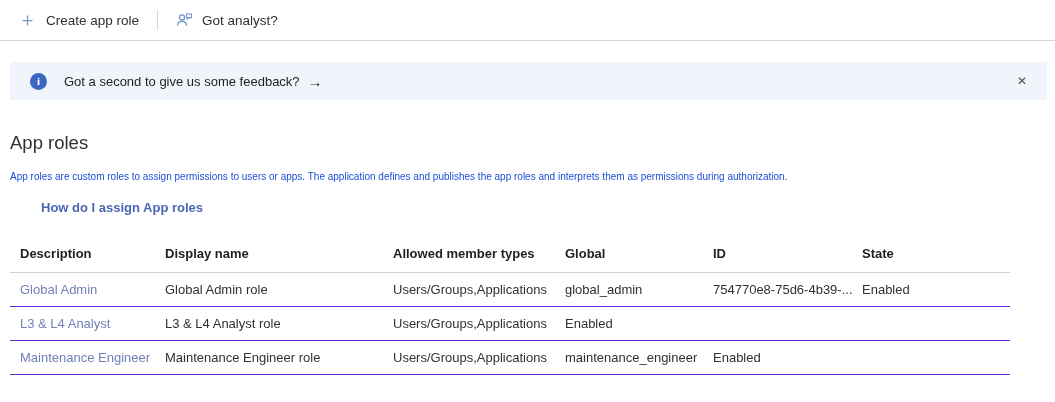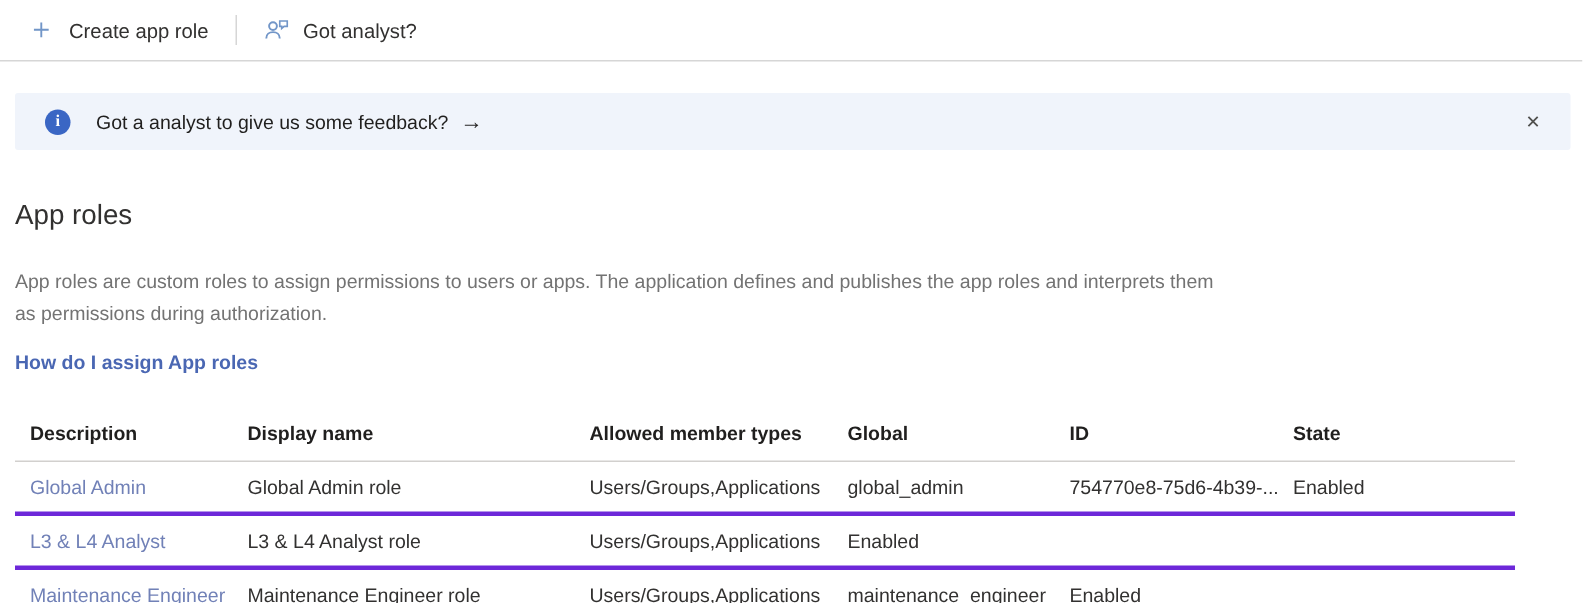--- a/index.html
+++ b/index.html
@@ -83,52 +83,53 @@
   }
   
   .content { padding: 0 0 4px 10px; }
   .page-title {
     margin-top: 32px;
     font-size: 18.5px;
     font-weight: 400;
     color: #323130;
   }
   .page-desc {
-    margin-top: 23px;
-    font-size: 13px;
+    margin-top: 15px;
+    font-size: 10px;
     line-height: 1.65;
-    color: #737373;
+    color: #1d4ed8;
     max-width: 812px;
   }
   .assign-link {
     display: inline-block;
     margin-top: 14px;
     font-size: 13px;
     font-weight: bold;
     color: #4a67b3;
     text-decoration: none;
     cursor: pointer;
+    margin-left: 31px;
   }
   
   .roles-table {
     margin-top: 23px;
     width: 1000px;
   }
   .t-row {
     display: grid;
     grid-template-columns: 145px 228px 172px 148px 149px 1fr;
   }
   .t-head .t-cell {
     font-size: 13px;
     font-weight: 600;
     color: #201f1e;
     padding: 7px 8px 11px 10px;
   }
   .t-head { border-bottom: 1px solid #d2d0ce; }
-  .t-body .t-row { border-bottom: 3px solid #6d28d9; }
+  .t-body .t-row { border-bottom: 1px solid #6d28d9; }
   .t-cell {
     font-size: 13px;
     padding: 9px 8px 9px 10px;
     white-space: nowrap;
     overflow: hidden;
     color: #323130;
   }
   .row-link {
     color: #7181b7;
     text-decoration: none;
@@ -151,21 +152,21 @@
         <path d="M1.5 13.6 C1.5 10.8 3.5 9.4 6 9.4 C8.5 9.4 10.5 10.8 10.5 13.6" stroke="#7296c8" stroke-width="1.3" fill="none"></path>
         <path d="M10.5 2 H15.5 V5.6 L13.4 5.6 L11.8 7 V5.6 H10.5 Z" stroke="#7296c8" stroke-width="1.1" fill="#ffffff"></path>
       </svg>
     </span>
     <span>Got analyst?</span>
   </button>
 </div>
 
 <div class="banner">
   <span class="info-icon">i</span>
-  <span class="banner-text">Got a analyst to give us some feedback?</span>
+  <span class="banner-text">Got a second to give us some feedback?</span>
   <span class="banner-arrow">→</span>
   <button class="banner-close">✕</button>
 </div>
 
 <div class="content">
   <h2 class="page-title">App roles</h2>
   <p class="page-desc">App roles are custom roles to assign permissions to users or apps. The application defines and publishes the app roles and interprets them as permissions during authorization.</p>
   <a class="assign-link">How do I assign App roles</a>
 
   

